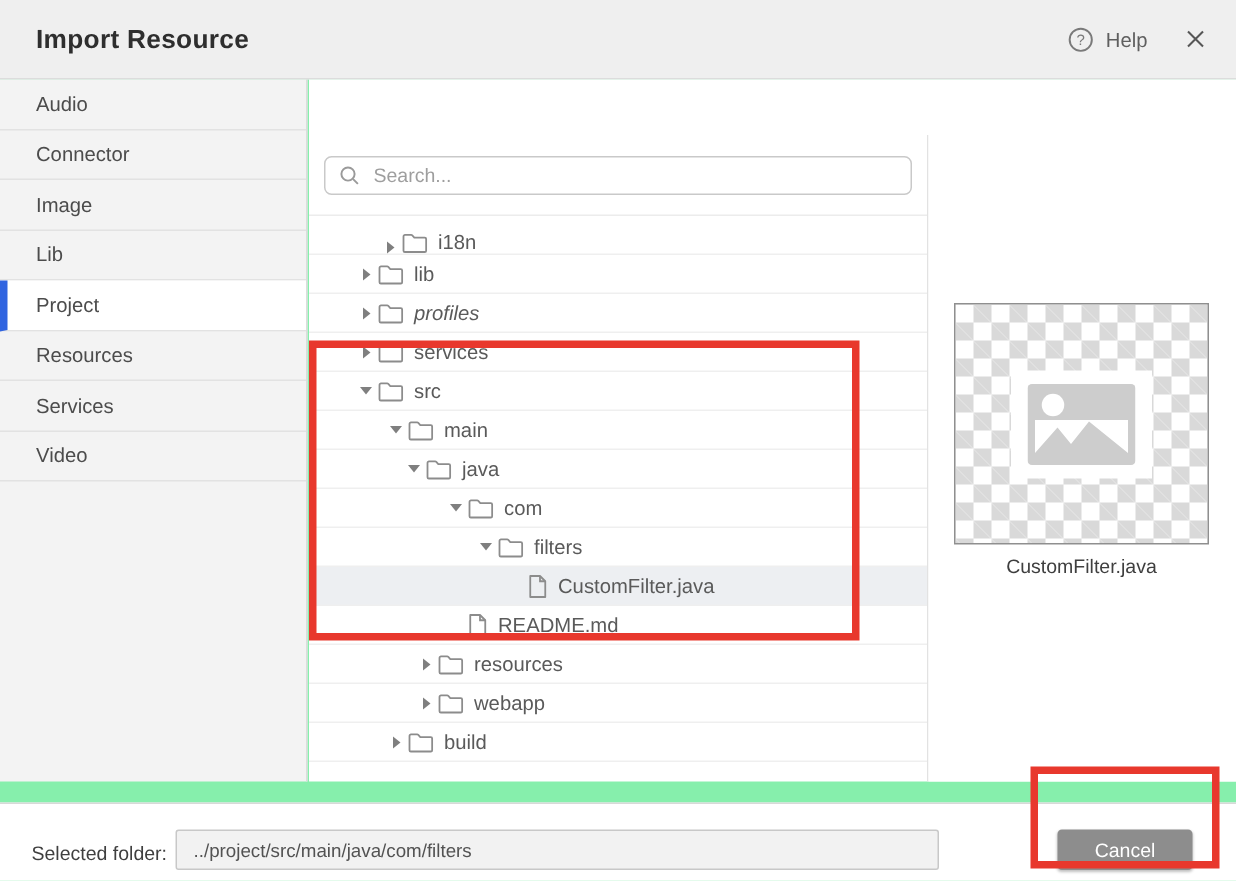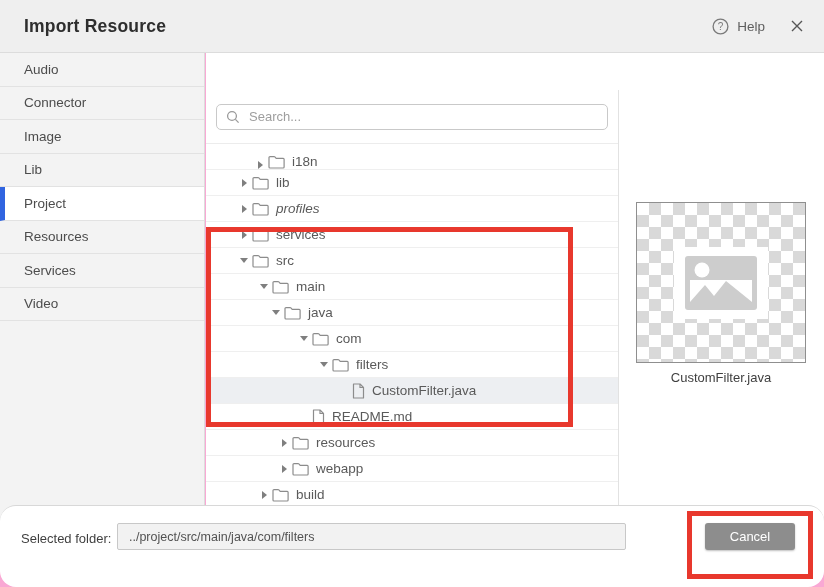--- a/index.html
+++ b/index.html
@@ -1,16 +1,16 @@
 <!DOCTYPE html>
 <html style="--accent: #5060e1; --indicator: #3064e0; --red: #e8382d;"><head>
 <meta charset="utf-8">
 <style>
   html,body{margin:0;padding:0;background:#fff;}
-  .dialog{position:relative;width:824px;height:587px;background:#f9a8d4;overflow:hidden;
+  .dialog{position:relative;width:824px;height:587px;background:#86efac;overflow:hidden;
           font-family:"Liberation Sans",sans-serif;-webkit-font-smoothing:antialiased;}
 
   
   .hdr{position:absolute;left:0;top:0;width:100%;height:53px;background:#efefef;
        border-bottom:1px solid #dcdcdc;box-sizing:border-box;display:flex;align-items:center;padding:0 20px 0 24px;}
   .hdr-title{font-size:17.5px;font-weight:700;color:#2e2e2e;letter-spacing:.2px;}
   .hdr-right{margin-left:auto;display:flex;align-items:center;gap:9px;}
   .help-btn{display:flex;align-items:center;gap:8px;color:#5f5f5f;font-size:13.5px;cursor:pointer;}
   .close-btn{margin-left:16px;display:flex;align-items:center;cursor:pointer;}
 
@@ -53,22 +53,22 @@
   .preview-box{position:absolute;left:17px;top:112px;width:170px;height:161px;box-sizing:border-box;
                border:1px solid #8f8f8f;background-color:#fff;
                background-image:linear-gradient(45deg,#d9d9d9 25%,transparent 25%,transparent 75%,#d9d9d9 75%),
                                 linear-gradient(45deg,#d9d9d9 25%,transparent 25%,transparent 75%,#d9d9d9 75%);
                background-size:24px 24px;background-position:0 0,12px 12px;}
   .preview-card{position:absolute;left:37px;top:44px;width:94px;height:72px;background:#fff;
                 display:flex;align-items:center;justify-content:center;}
   .preview-caption{position:absolute;left:17px;top:280px;width:170px;text-align:center;font-size:13px;color:#3f3f3f;}
 
   
-  .footer{position:absolute;left:0;bottom:0;width:100%;height:82px;background:#fff;border-top:1px solid #d8d8d8;
-          box-sizing:border-box;border-radius:16px;}
+  .footer{position:absolute;left:0;bottom:0;width:100%;height:52px;background:#fff;border-top:1px solid #d8d8d8;
+          box-sizing:border-box;}
   .footer-label{position:absolute;left:21px;top:25px;font-size:13px;color:#3f3f3f;}
   .path-input{position:absolute;left:117px;top:17px;width:509px;height:27px;box-sizing:border-box;background:#f2f2f2;
               border:1px solid #c8c8c8;border-radius:2px;font-size:12.5px;color:#525252;padding:0 11px;
               font-family:"Liberation Sans",sans-serif;outline:none;}
   .cancel-btn{position:absolute;left:705px;top:17px;width:90px;height:27px;background:#8d8d8d;color:#fff;border:none;
               border-radius:3px;font-size:13px;font-family:"Liberation Sans",sans-serif;cursor:pointer;
               box-shadow:0 1px 2px rgba(0,0,0,.25);}
 
   
   .red-rect{position:absolute;border:5px solid var(--red,#e8382d);box-sizing:border-box;z-index:5;pointer-events:none;}

